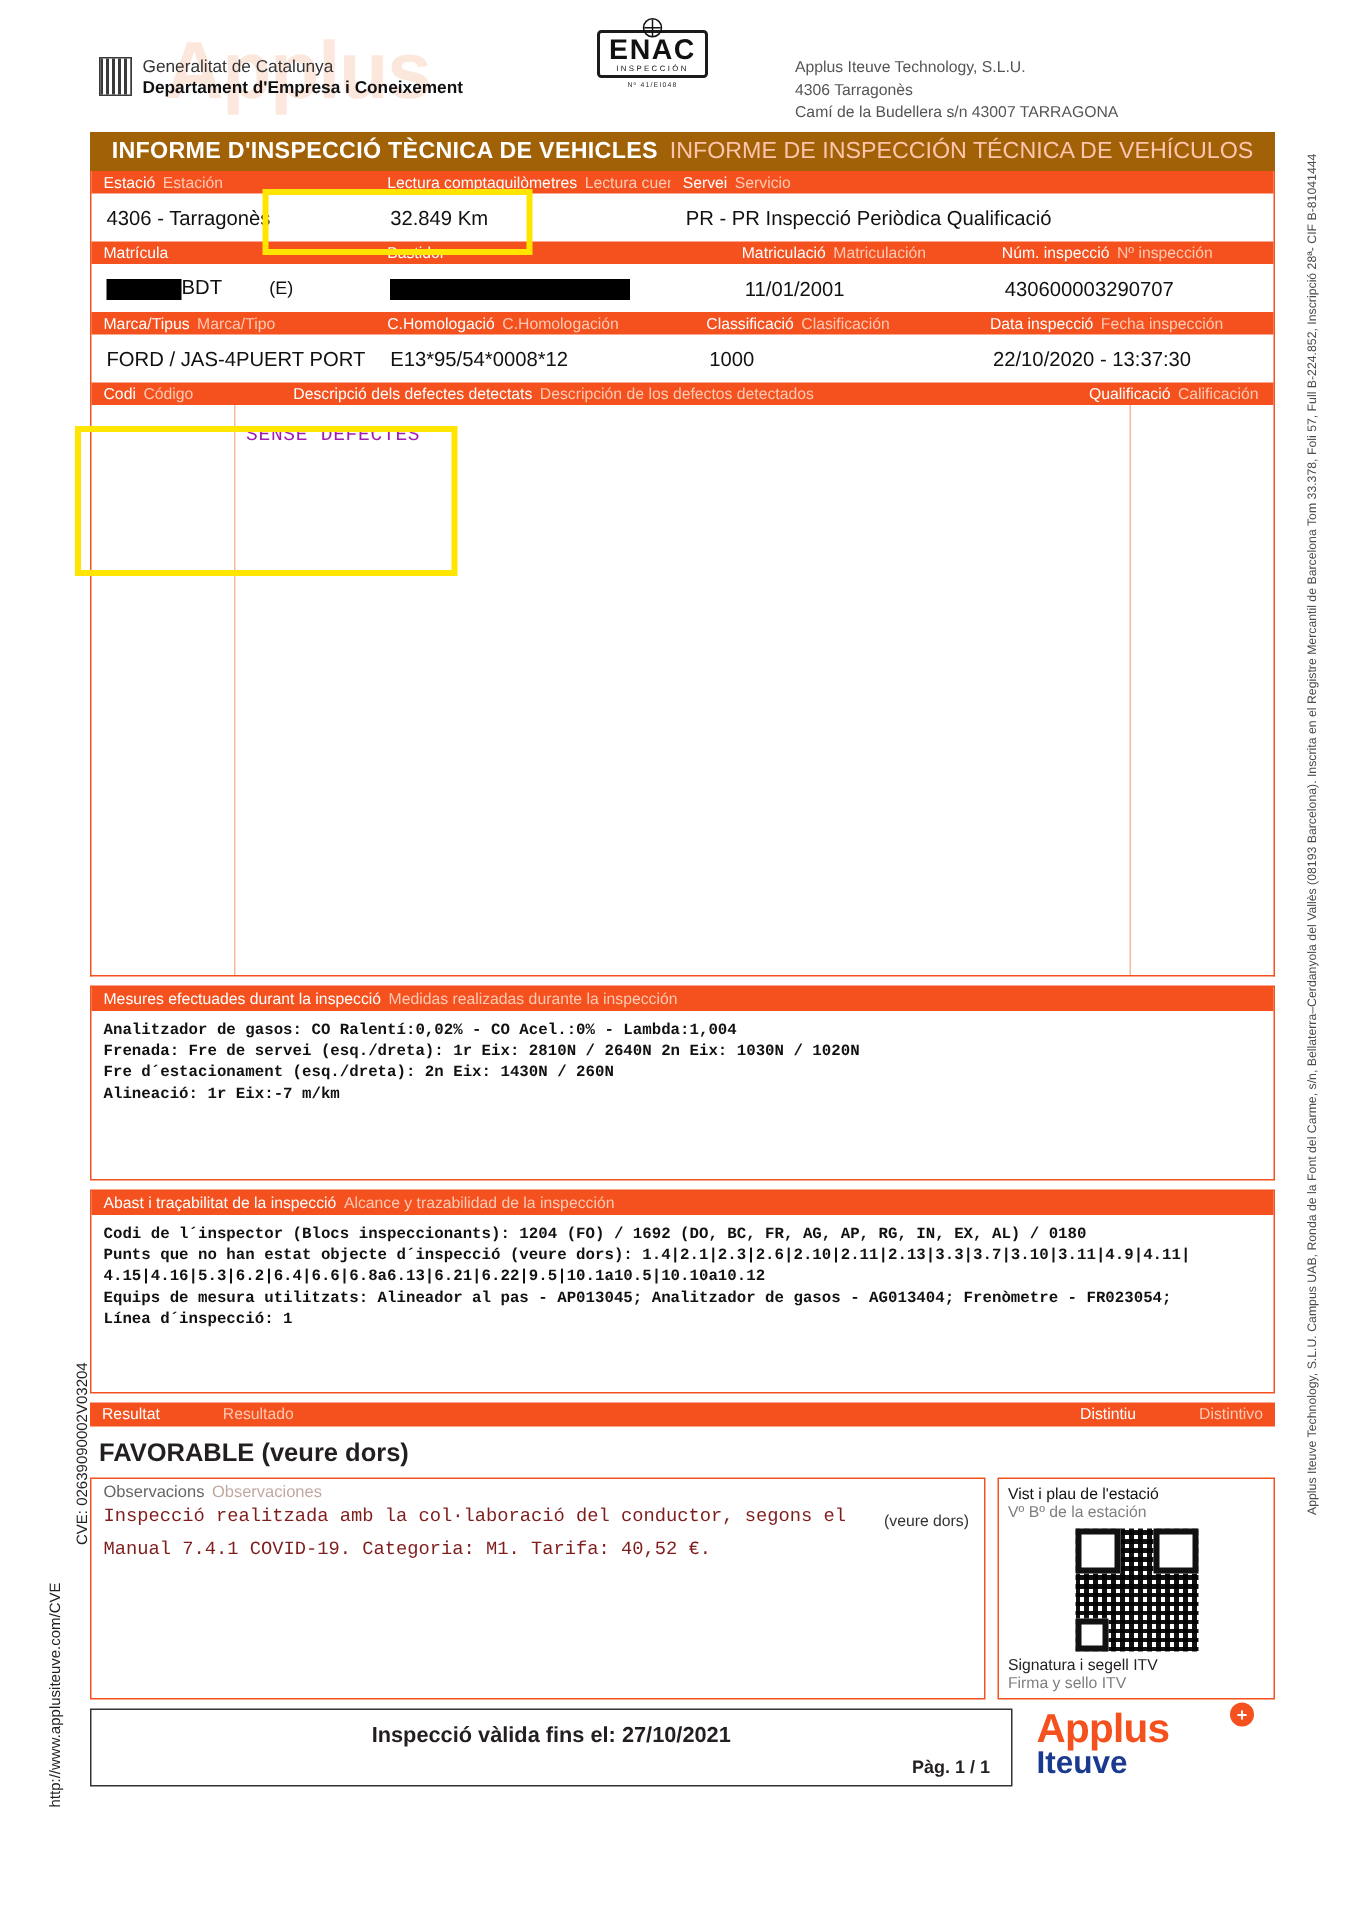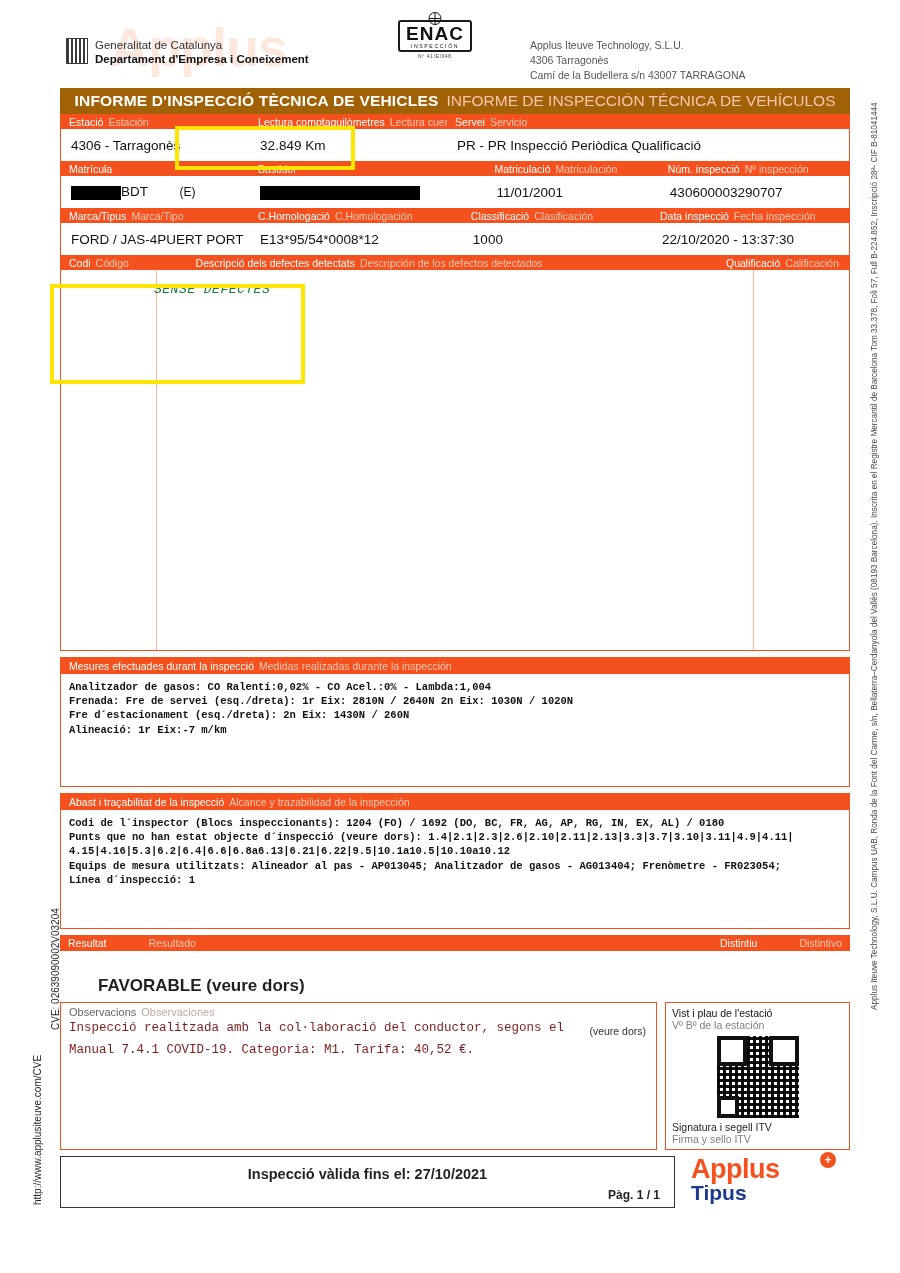--- a/index.html
+++ b/index.html
@@ -99,38 +99,38 @@
 
   
   .def-head { background:#f4511e; color:#fff; font-size:10.5px; height:15px; display:flex; align-items:center; }
   .def-head .dh1 { width:12%; padding-left:8px; }
   .def-head .dh2 { flex:1; padding-left:40px; }
   .def-head .dh3 { width:22%; text-align:right; padding-right:10px; }
   .def-body { height:380px; position:relative; }
   .def-body .vline-a { position:absolute; left:12%; top:0; bottom:0; width:1px; background:#f6b79a; }
   .def-body .vline-b { position:absolute; right:12%; top:0; bottom:0; width:1px; background:#f6b79a; }
   .def-text {
-    position:absolute; left:93px; top:12px; font-family:"Liberation Mono", monospace;
-    font-size:13px; letter-spacing:.5px; color:#15803d;font-style:italic;
+    position:absolute; left:103px; top:12px; font-family:"Liberation Mono", monospace;
+    font-size:13px; letter-spacing:.5px; color:#a21caf;
   }
 
   
   .section { border:1px solid #f4511e; margin-top:6px; }
   .sec-head { background:#f4511e; color:#fff; font-size:10.5px; padding:2px 8px; display:flex; justify-content:space-between; }
   .sec-head .es { color:#ffc9b4; margin-left:5px; }
   .sec-body { padding:6px 8px; font-family:"Liberation Mono", monospace; font-size:10.5px; line-height:1.35; color:#111; }
   .sec-body .b { font-weight:bold; }
 
   .measures-body { height:112px; }
   .scope-body { height:118px; }
 
   
   .result-head { background:#f4511e; color:#fff; font-size:10.5px; padding:2px 8px; display:flex; justify-content:space-between; margin-top:6px; }
   .result-head .es { color:#ffc9b4; margin-left:5px;padding-left:37px; }
-  .result-title { font-size:17px; font-weight:bold; padding:25px 6px 6px 6px;margin-left:32px; }
+  .result-title { font-size:17px; font-weight:bold; padding:8px 6px 6px 6px; }
 
   .result-row { display:flex; gap:8px; }
   .obs-box { flex:1; border:1px solid #f4511e; height:148px; position:relative; }
   .obs-label { font-size:11px; color:#666; padding:3px 0 0 8px; }
   .obs-label .es { color:#c0a9a0; margin-left:5px; }
   .obs-right { position:absolute; right:10px; top:22px; font-size:10.5px; color:#333; }
   .obs-text { font-family:"Liberation Mono", monospace; font-size:12.5px; line-height:1.4; padding:2px 8px; color:#7f1d1d; }
 
   .stamp-box { width:185px; border:1px solid #f4511e; height:148px; position:relative; padding:4px 6px; }
   .stamp-title { font-size:10.5px; color:#111; }
@@ -362,21 +362,21 @@
     </div>
 
     <div class="footer-row">
       <div class="valid-box">
         <div class="valid-text">Inspecció vàlida fins el: 27/10/2021</div>
         <div class="page-num">Pàg.  1 / 1</div>
       </div>
       <div class="applus">
         <div class="plus-mark">+</div>
         <div class="applus-word">Applus</div>
-        <div class="iteuve">Tipus</div>
+        <div class="iteuve">Iteuve</div>
       </div>
     </div>
 
   </div>
 
   <div class="hl hl-km"></div>
   <div class="hl hl-def"></div>
 </div>
 
 </body></html>

